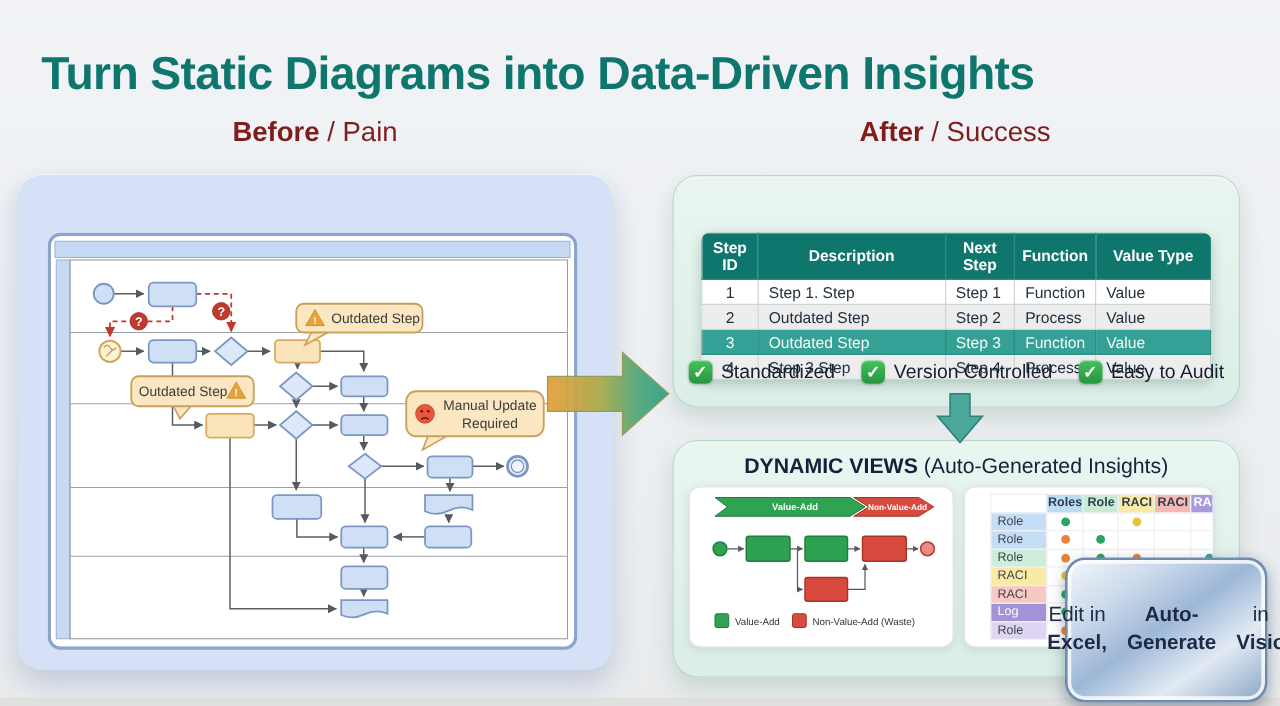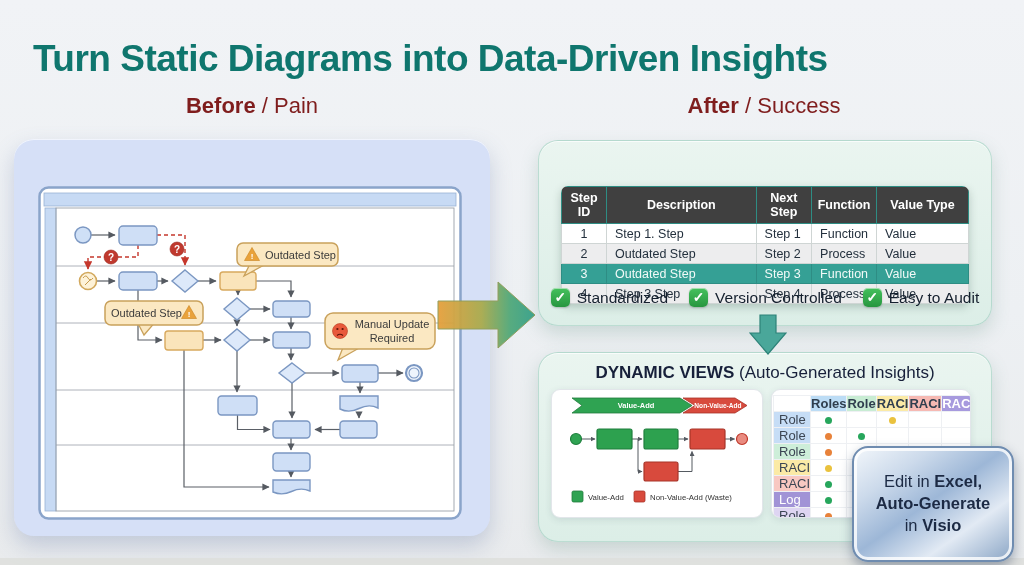--- a/index.html
+++ b/index.html
@@ -31,21 +31,21 @@
     background:linear-gradient(180deg,#eaf5f0 0%,#dceee7 100%);
     border:1px solid rgba(150,200,185,.55);
     box-shadow:0 8px 18px rgba(80,130,115,.22), inset 0 1px 0 rgba(255,255,255,.7);
   }
   .tablewrap{
     position:absolute;left:22px;top:45px;width:408px;border-radius:7px;overflow:hidden;
     box-shadow:0 3px 9px rgba(40,70,60,.25);background:#fff;
   }
   table.ptable{width:100%;border-collapse:collapse;font-size:12.5px;color:#23303d;}
   table.ptable th{
-    background:#404040;color:#fff;font-weight:bold;font-size:12.5px;
+    background:#0f766e;color:#fff;font-weight:bold;font-size:12.5px;
     padding:4px 4px;text-align:center;border:1px solid #2e8d84;
   }
   table.ptable td{
     padding:2.5px 8px;border:1px solid #cfd5d4;background:#fff;
   }
   table.ptable td.c0{text-align:center;padding:2.5px 2px;}
   table.ptable tr.alt td{background:#ededee;}
   table.ptable tr.hl td{background:#35a095;color:#f2faf8;border-color:#2e8d84;}
   .badges{
     position:absolute;left:0;top:147px;width:100%;
@@ -69,34 +69,34 @@
     border:1px solid rgba(150,200,185,.55);
     box-shadow:0 8px 18px rgba(80,130,115,.22), inset 0 1px 0 rgba(255,255,255,.7);
   }
   #dynamic-panel .panel-title{margin-top:10px;font-size:17px;}
   .card{
     position:absolute;background:#fff;border-radius:9px;border:1px solid #e2e6ea;
     box-shadow:0 2px 7px rgba(50,70,90,.12);overflow:hidden;
   }
   #value-card{left:12px;top:36px;width:210px;height:127px;}
   #raci-card{left:232px;top:36px;width:198px;height:127px;}
-  table.raci{width:190px;margin:5px 1px;border-collapse:collapse;font-size:13px;color:#3c4654;}
+  table.raci{width:190px;margin:5px 20px;border-collapse:collapse;font-size:10px;color:#3c4654;}
   table.raci th,table.raci td{border:1px solid #eef0f3;height:13.5px;padding:0;}
   table.raci thead th{font-weight:bold;text-align:center;}
   table.raci tbody th{font-weight:normal;text-align:left;padding-left:5px;width:44px;}
   table.raci td{width:29px;text-align:center;}
   .dot{display:inline-block;width:7px;height:7px;border-radius:50%;vertical-align:middle;}
 
   #edit-badge{
     position:absolute;left:852px;top:446px;width:158px;height:112px;z-index:40;
     border-radius:16px;border:2px solid #6f8cb0;
     background:linear-gradient(145deg,#f3f7fb 0%,#ccdaeb 25%,#9db7d7 48%,#e2eaf4 72%,#8aa5c5 100%);
     box-shadow:0 5px 12px rgba(35,55,85,.4), inset 0 0 0 3px rgba(255,255,255,.8);
-    display:flex;flex-direction:column;justify-content:center;align-items:center;
-    font-size:16.5px;line-height:1.32;color:#1c2a44;text-align:left;
+    display:flex;flex-direction:row;justify-content:center;align-items:center;
+    font-size:16.5px;line-height:1.32;color:#1c2a44;text-align:center;gap:16px;
   }
   #edit-badge .b{font-weight:bold;}
   #bottom-strip{position:absolute;left:0;bottom:0;width:100%;height:7px;background:#dcded9;opacity:.75;}
 </style>
 </head>
 <body>
 
 <div class="page-title">Turn Static Diagrams into Data-Driven Insights</div>
 
 <div class="col-label" id="before-label">

